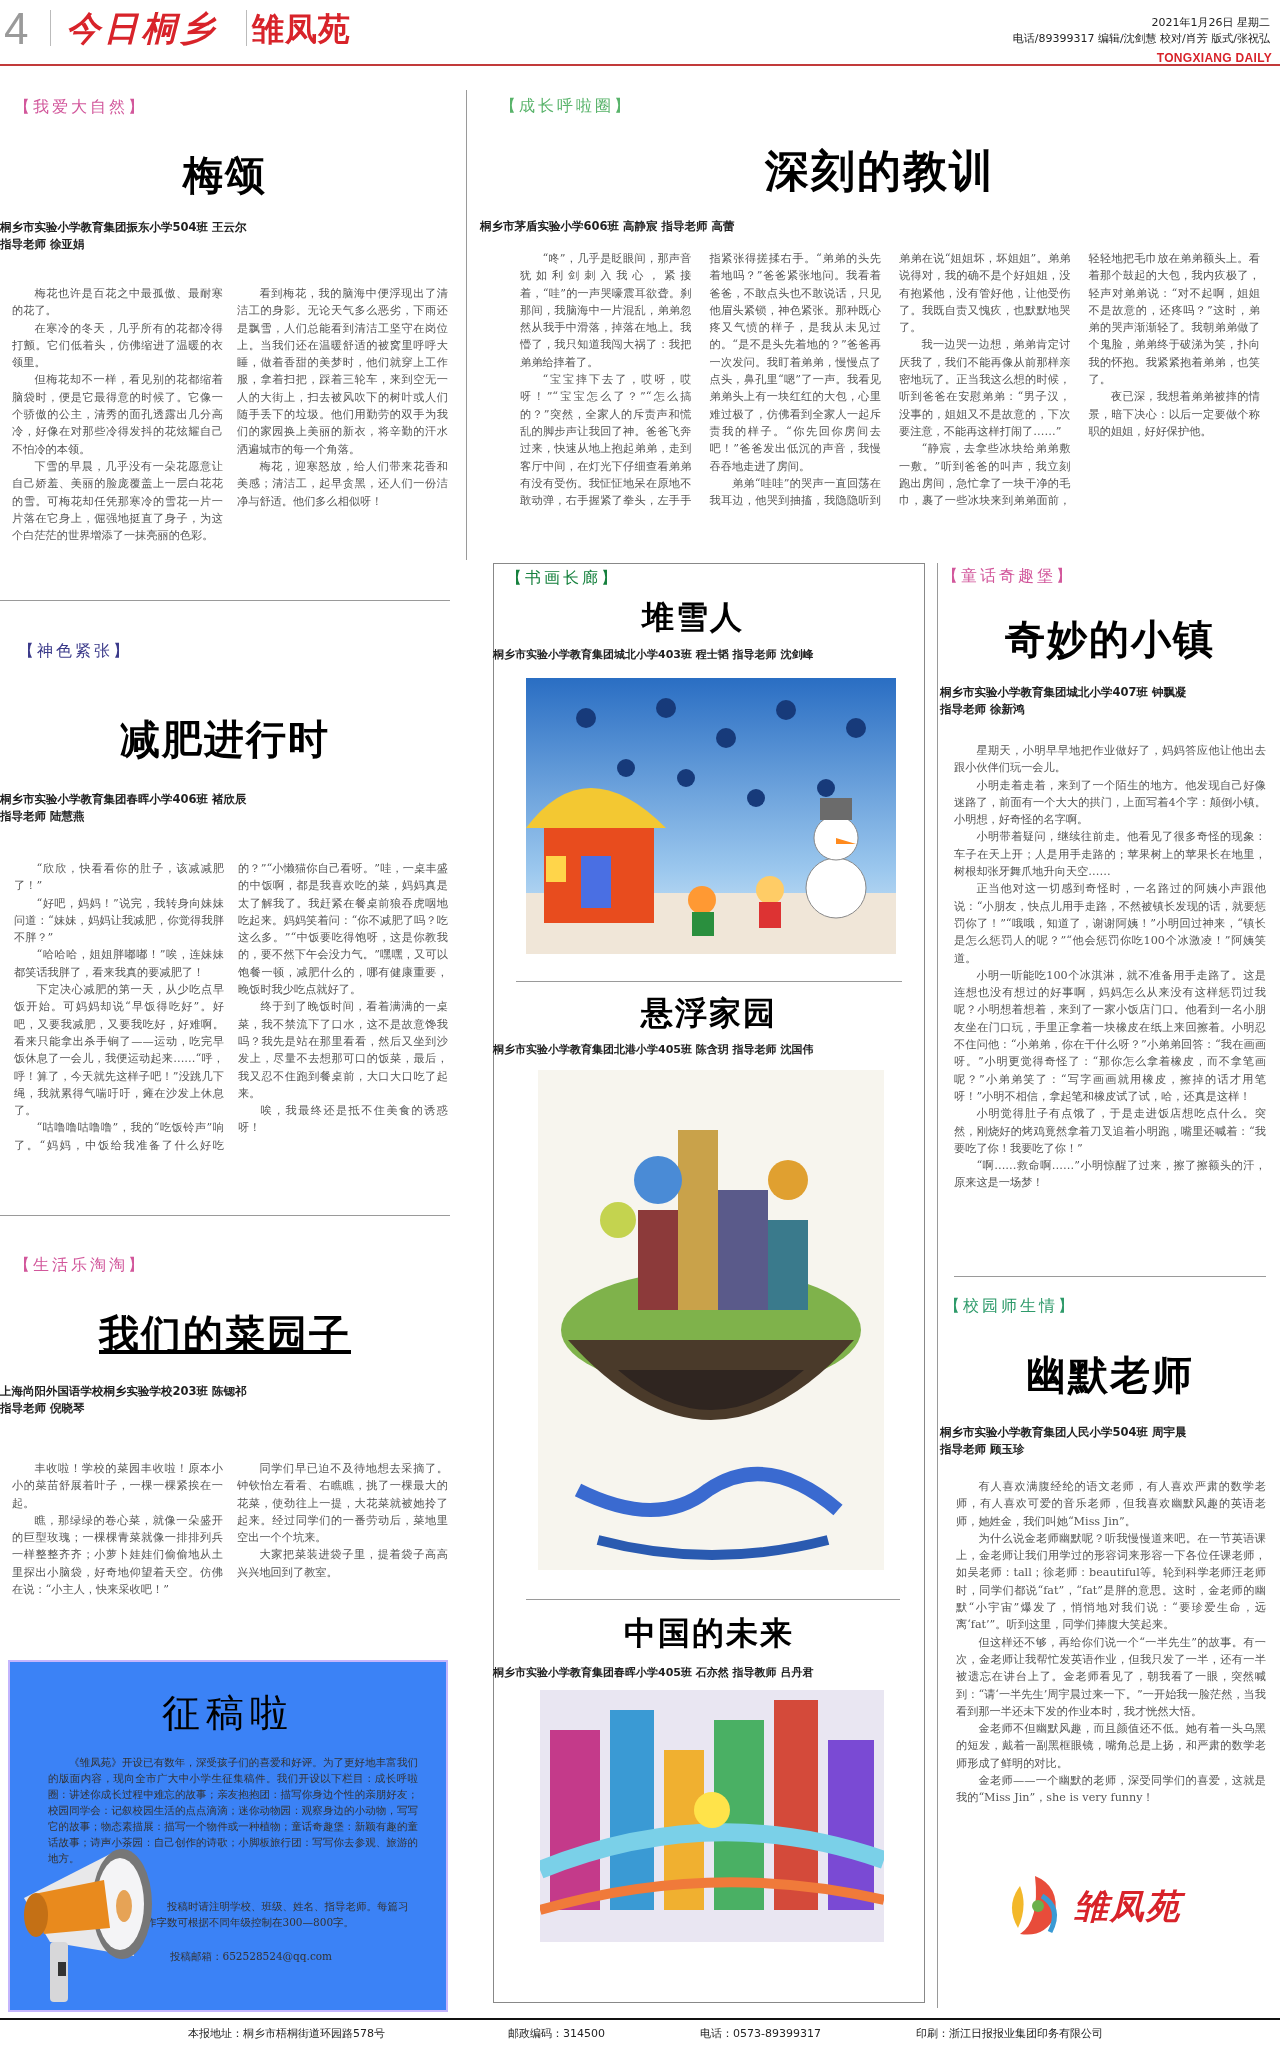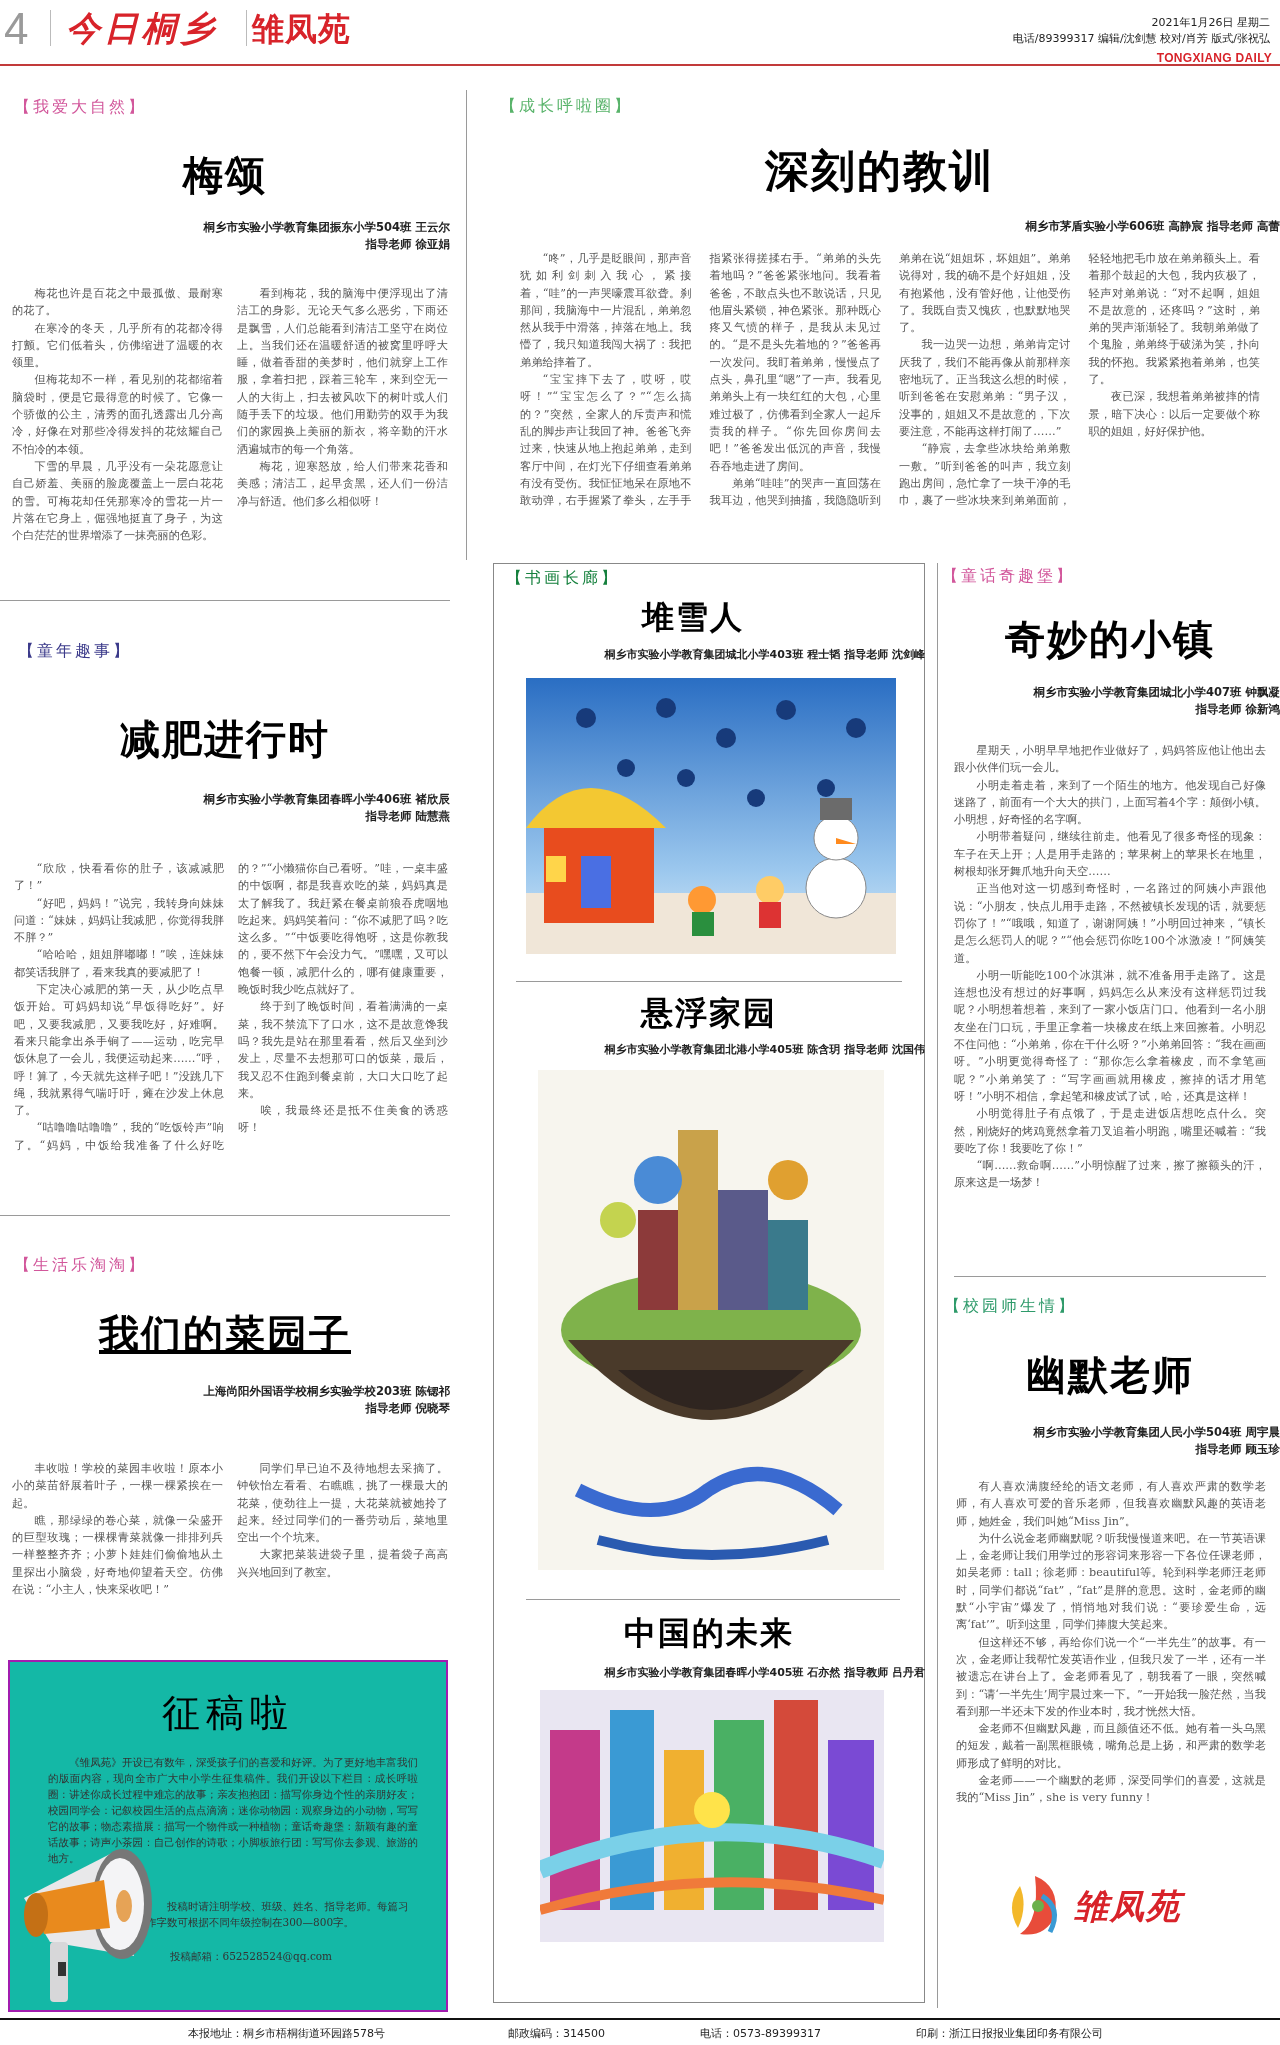--- a/index.html
+++ b/index.html
@@ -14,36 +14,36 @@
   .mast-sep2 { left: 246px; top: 10px; width: 1px; height: 36px; background: #bbb; }
   .mast-section { left: 252px; top: 8px; font: bold 32px "DejaVu Sans", sans-serif; color: #d8232a; letter-spacing: 1px; }
   .mast-date { right: 10px; top: 15px; font: 11px "DejaVu Sans", sans-serif; color: #222; }
   .mast-info { right: 10px; top: 31px; font: 11px "DejaVu Sans", sans-serif; color: #222; padding-left: 13px; }
   .mast-en { right: 8px; top: 51px; font: bold 12px "Liberation Sans", sans-serif; color: #d8232a; letter-spacing: .3px; }
   .mast-rule { left: 0; top: 64px; width: 1280px; height: 2px; background: #c23a3a; }
 
   
   .tag { font: 16px "DejaVu Sans", sans-serif; letter-spacing: 3px; text-align: right; }
   .title { font: bold 40px "DejaVu Sans", sans-serif; color: #000; text-align: center; letter-spacing: 2px; }
-  .byline { font: bold 11.5px "DejaVu Sans", sans-serif; color: #222; text-align: right; line-height: 17px; }
+  .byline { font: bold 11.5px "DejaVu Sans", sans-serif; color: #222; text-align: left; line-height: 17px; }
   .body-text { font: 11.2px "DejaVu Serif", serif; color: #555; line-height: 17.3px; text-align: justify; }
   .body-text p { text-indent: 2em; }
   .cols2 { column-count: 2; column-gap: 14px; }
 
   .hr { height: 1px; background: #9a9a9a; }
   .vr { width: 1px; background: #9a9a9a; }
 
   
   .gallery { border: 1px solid #888; }
 
   
   .art { overflow: hidden; }
 
   
-  .callout { border: 2px solid #a21caf; background: #14b8a6; }
+  .callout { border: 2px solid #c4b5fd; background: #3b82f6; }
 
   .footer-rule { left: 0; top: 2018px; width: 1280px; height: 2px; background: #111; }
   .footer { top: 2026px; font: 11px "DejaVu Sans", sans-serif; color: #222; }
 </style>
 </head>
 <body>
 
 <div class="abs pg-num">4</div>
 <div class="abs mast-sep1"></div>
 <div class="abs mast-brand">今日桐乡</div>
@@ -63,21 +63,21 @@
 <div class="abs body-text cols2" style="left:12px;top:285px;width:436px;height:282px;">
   <p>梅花也许是百花之中最孤傲、最耐寒的花了。</p>
   <p>在寒冷的冬天，几乎所有的花都冷得打颤。它们低着头，仿佛缩进了温暖的衣领里。</p>
   <p>但梅花却不一样，看见别的花都缩着脑袋时，便是它最得意的时候了。它像一个骄傲的公主，清秀的面孔透露出几分高冷，好像在对那些冷得发抖的花炫耀自己不怕冷的本领。</p>
   <p>下雪的早晨，几乎没有一朵花愿意让自己娇羞、美丽的脸庞覆盖上一层白花花的雪。可梅花却任凭那寒冷的雪花一片一片落在它身上，倔强地挺直了身子，为这个白茫茫的世界增添了一抹亮丽的色彩。</p>
   <p>看到梅花，我的脑海中便浮现出了清洁工的身影。无论天气多么恶劣，下雨还是飘雪，人们总能看到清洁工坚守在岗位上。当我们还在温暖舒适的被窝里呼呼大睡，做着香甜的美梦时，他们就穿上工作服，拿着扫把，踩着三轮车，来到空无一人的大街上，扫去被风吹下的树叶或人们随手丢下的垃圾。他们用勤劳的双手为我们的家园换上美丽的新衣，将辛勤的汗水洒遍城市的每一个角落。</p>
   <p>梅花，迎寒怒放，给人们带来花香和美感；清洁工，起早贪黑，还人们一份洁净与舒适。他们多么相似呀！</p>
 </div>
 <div class="abs hr" style="left:0;top:600px;width:450px;"></div>
 
-<div class="abs tag" style="left:18px;top:641px;color:#3b3a8a;">【童年趣事】</div>
+<div class="abs tag" style="left:18px;top:641px;color:#3b3a8a;">【神色紧张】</div>
 <div class="abs title" style="left:0;top:712px;width:450px;">减肥进行时</div>
 <div class="abs byline" style="left:0;top:791px;width:450px;">
   <div>桐乡市实验小学教育集团春晖小学406班 褚欣辰</div>
   <div>指导老师 陆慧燕</div>
 </div>
 <div class="abs body-text cols2" style="left:14px;top:860px;width:434px;height:310px;">
   <p>“欣欣，快看看你的肚子，该减减肥了！”</p>
   <p>“好吧，妈妈！”说完，我转身向妹妹问道：“妹妹，妈妈让我减肥，你觉得我胖不胖？”</p>
   <p>“哈哈哈，姐姐胖嘟嘟！”唉，连妹妹都笑话我胖了，看来我真的要减肥了！</p>
   <p>下定决心减肥的第一天，从少吃点早饭开始。可妈妈却说“早饭得吃好”。好吧，又要我减肥，又要我吃好，好难啊。看来只能拿出杀手锏了——运动，吃完早饭休息了一会儿，我便运动起来……“呼，呼！算了，今天就先这样子吧！”没跳几下绳，我就累得气喘吁吁，瘫在沙发上休息了。</p>

